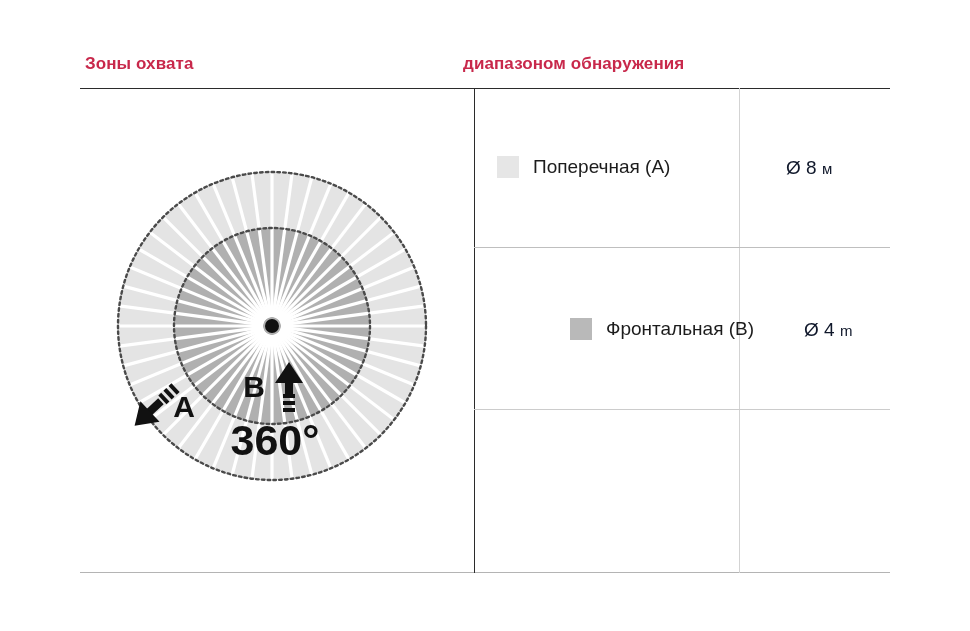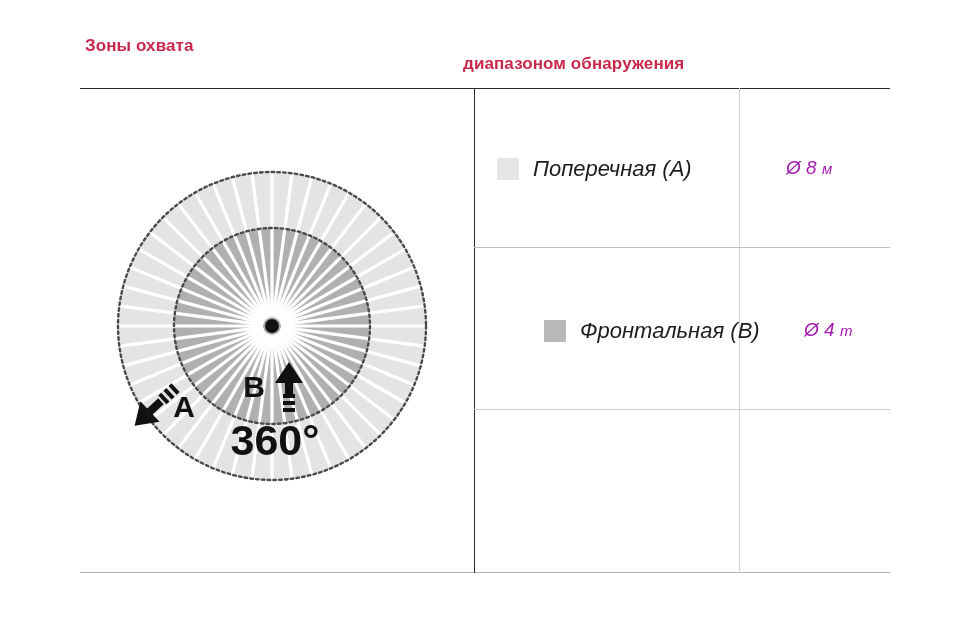--- a/index.html
+++ b/index.html
@@ -18,21 +18,21 @@
 
   
   .hdr {
     position: absolute;
     font-weight: bold;
     font-size: 17px;
     color: #c8284b;
     letter-spacing: 0.1px;
     white-space: nowrap;
   }
-  #hdr-left  { left: 85px;  top: 36px; }
+  #hdr-left  { left: 85px;  top: 54px; }
   #hdr-right { left: 463px; top: 54px; }
 
   
   .tbl-line { position: absolute; }
 
   #tbl-top {
     left: 80px; top: 88px; width: 810px; height: 0;
     border-top: 1.6px solid #2b2b2b;
   }
   #tbl-bottom {
@@ -54,43 +54,41 @@
   #row-div-2 {
     left: 474px; top: 409px; width: 416px; height: 0;
     border-top: 1.5px solid #cccccc;
   }
 
   
   .cell-label {
     position: absolute;
     display: flex;
     align-items: center;
-    font-size: 22px;
+    font-size: 19px;
     color: #1c1c1c;
     white-space: nowrap;
-    font-style: italic;
   }
   .swatch {
     width: 22px;
     height: 22px;
     margin-right: 14px;
     flex: 0 0 auto;
   }
   .cell-value {
     position: absolute;
     font-size: 19px;
-    color: #a21caf;
+    color: #0f172a;
     white-space: nowrap;
-    font-style: italic;
   }
   .unit-sm { font-size: 15px; }
 
   #cell-label-1 { left: 497px; top: 156px; }
   #cell-value-1 { left: 786px; top: 157px; }
-  #cell-label-2 { left: 497px; top: 318px; padding-left: 47px; }
+  #cell-label-2 { left: 523px; top: 318px; padding-left: 47px; }
   #cell-value-2 { left: 804px; top: 319px; }
 
   
   #diagram {
     position: absolute;
     left: 108px;
     top: 162px;
     width: 328px;
     height: 328px;
   }

